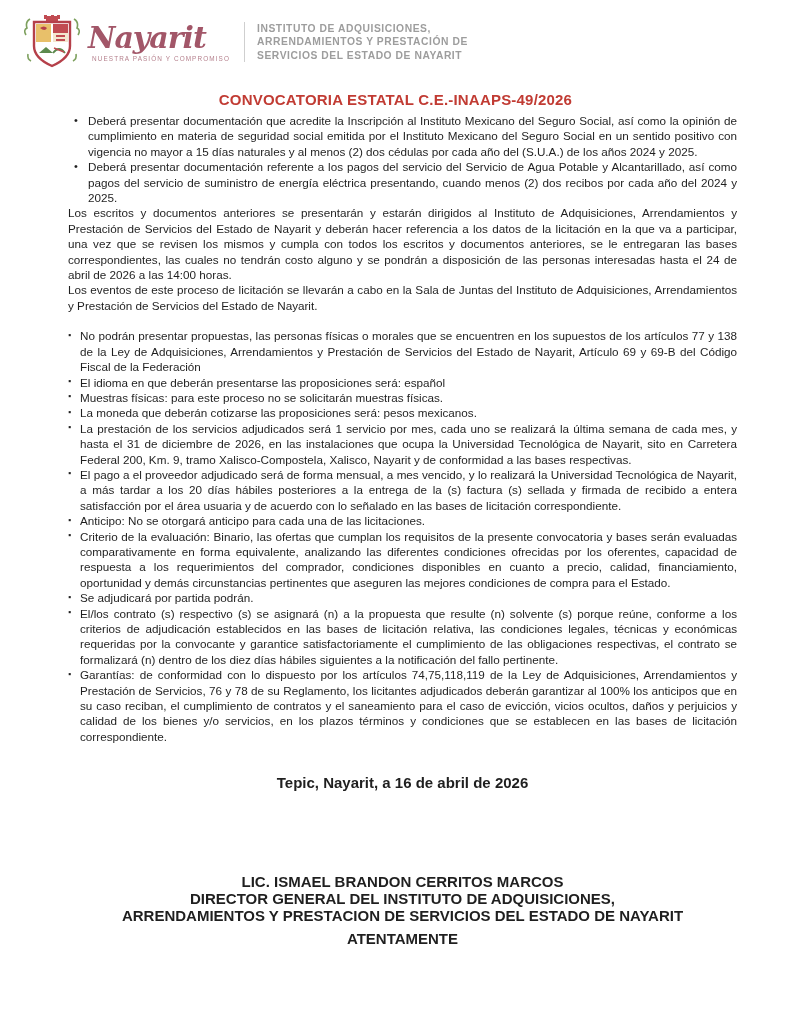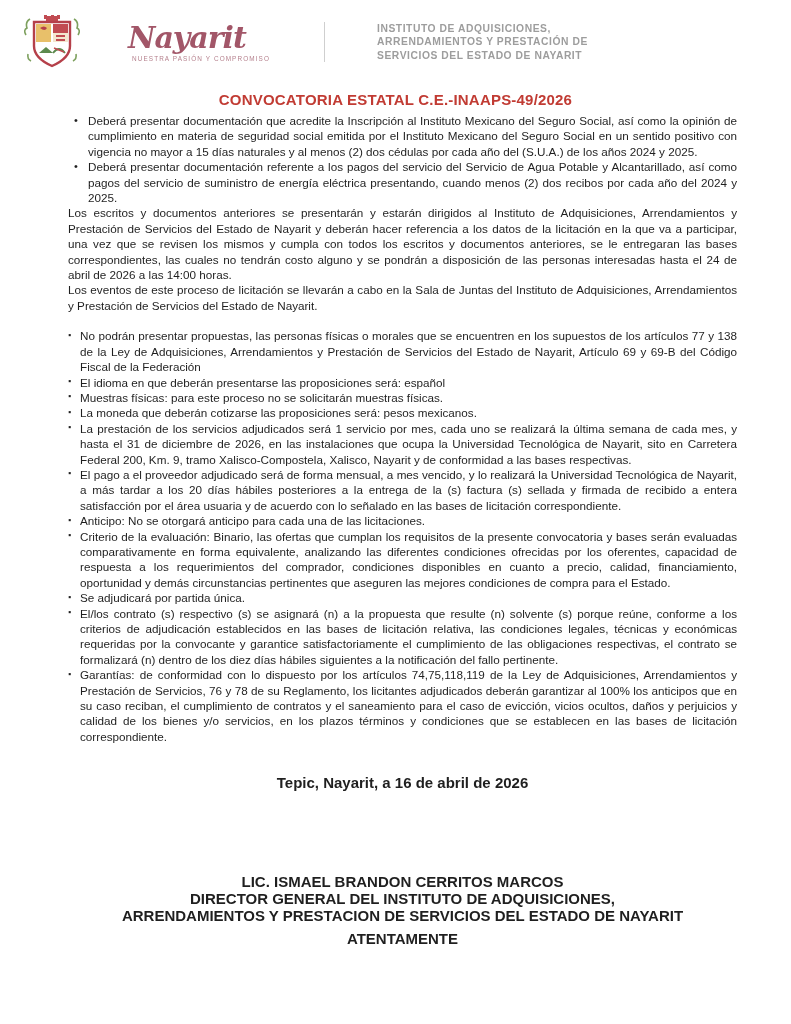--- a/index.html
+++ b/index.html
@@ -6,21 +6,21 @@
   body{
     width:791px;min-height:1024px;
     font-family:"Liberation Sans","DejaVu Sans",sans-serif;
     color:#1f1f1f;
     -webkit-font-smoothing:antialiased;
     position:relative;
   }
   .page{width:791px;min-height:1024px;background:#fff;overflow:hidden;}
 
   
-  .hdr{display:flex;align-items:center;padding:13px 0 0 24px;height:58px;gap:40px;}
+  .hdr{display:flex;align-items:center;padding:13px 0 0 24px;height:58px;}
   .crest{width:56px;height:54px;flex:0 0 auto;}
   .brand{margin-left:8px;display:flex;flex-direction:column;justify-content:center;}
   .brand-script{
     font-family:"DejaVu Serif","Liberation Serif",serif;
     font-style:italic;font-weight:bold;
     font-size:30px;line-height:30px;color:#a25668;letter-spacing:-1px;
   }
   .brand-tag{
     font-size:6.4px;letter-spacing:1.1px;color:#b5808d;
     margin-top:2px;margin-left:4px;white-space:nowrap;
@@ -121,21 +121,21 @@
 
     <ul class="square-list">
       <li class="blt"><span class="mk">▪</span><span>No podrán presentar propuestas, las personas físicas o morales que se encuentren en los supuestos de los artículos 77 y 138 de la Ley de Adquisiciones, Arrendamientos y Prestación de Servicios del Estado de Nayarit, Artículo 69 y 69-B del Código Fiscal de la Federación</span></li>
       <li class="blt"><span class="mk">▪</span><span>El idioma en que deberán presentarse las proposiciones será: español</span></li>
       <li class="blt"><span class="mk">▪</span><span>Muestras físicas: para este proceso no se solicitarán muestras físicas.</span></li>
       <li class="blt"><span class="mk">▪</span><span>La moneda que deberán cotizarse las proposiciones será: pesos mexicanos.</span></li>
       <li class="blt"><span class="mk">▪</span><span>La prestación de los servicios adjudicados será 1 servicio por mes, cada uno se realizará la última semana de cada mes, y hasta el 31 de diciembre de 2026, en las instalaciones que ocupa la Universidad Tecnológica de Nayarit, sito en Carretera Federal 200, Km. 9, tramo Xalisco-Compostela, Xalisco, Nayarit y de conformidad a las bases respectivas.</span></li>
       <li class="blt"><span class="mk">▪</span><span>El pago a el proveedor adjudicado será de forma mensual, a mes vencido, y lo realizará la Universidad Tecnológica de Nayarit, a más tardar a los 20 días hábiles posteriores a la entrega de la (s) factura (s) sellada y firmada de recibido a entera satisfacción por el área usuaria y de acuerdo con lo señalado en las bases de licitación correspondiente.</span></li>
       <li class="blt"><span class="mk">▪</span><span>Anticipo: No se otorgará anticipo para cada una de las licitaciones.</span></li>
       <li class="blt"><span class="mk">▪</span><span>Criterio de la evaluación: Binario, las ofertas que cumplan los requisitos de la presente convocatoria y bases serán evaluadas comparativamente en forma equivalente, analizando las diferentes condiciones ofrecidas por los oferentes, capacidad de respuesta a los requerimientos del comprador, condiciones disponibles en cuanto a precio, calidad, financiamiento, oportunidad y demás circunstancias pertinentes que aseguren las mejores condiciones de compra para el Estado.</span></li>
-      <li class="blt"><span class="mk">▪</span><span>Se adjudicará por partida única.</span></li>
+      <li class="blt"><span class="mk">▪</span><span>Se adjudicará por partida podrán.</span></li>
       <li class="blt"><span class="mk">▪</span><span>El/los contrato (s) respectivo (s) se asignará (n) a la propuesta que resulte (n) solvente (s) porque reúne, conforme a los criterios de adjudicación establecidos en las bases de licitación relativa, las condiciones legales, técnicas y económicas requeridas por la convocante y garantice satisfactoriamente el cumplimiento de las obligaciones respectivas, el contrato se formalizará (n) dentro de los diez días hábiles siguientes a la notificación del fallo pertinente.</span></li>
       <li class="blt"><span class="mk">▪</span><span>Garantías: de conformidad con lo dispuesto por los artículos 74,75,118,119 de la Ley de Adquisiciones, Arrendamientos y Prestación de Servicios, 76 y 78 de su Reglamento, los licitantes adjudicados deberán garantizar al 100% los anticipos que en su caso reciban, el cumplimiento de contratos y el saneamiento para el caso de evicción, vicios ocultos, daños y perjuicios y calidad de los bienes y/o servicios, en los plazos términos y condiciones que se establecen en las bases de licitación correspondiente.</span></li>
     </ul>
 
     <div class="center-bold closing">Tepic, Nayarit, a 16 de abril de 2026</div>
     <div class="center-bold sig">
       <div>LIC. ISMAEL BRANDON CERRITOS MARCOS</div>
       <div>DIRECTOR GENERAL DEL INSTITUTO DE ADQUISICIONES,</div>
       <div>ARRENDAMIENTOS Y PRESTACION DE SERVICIOS DEL ESTADO DE NAYARIT</div>
     </div>

